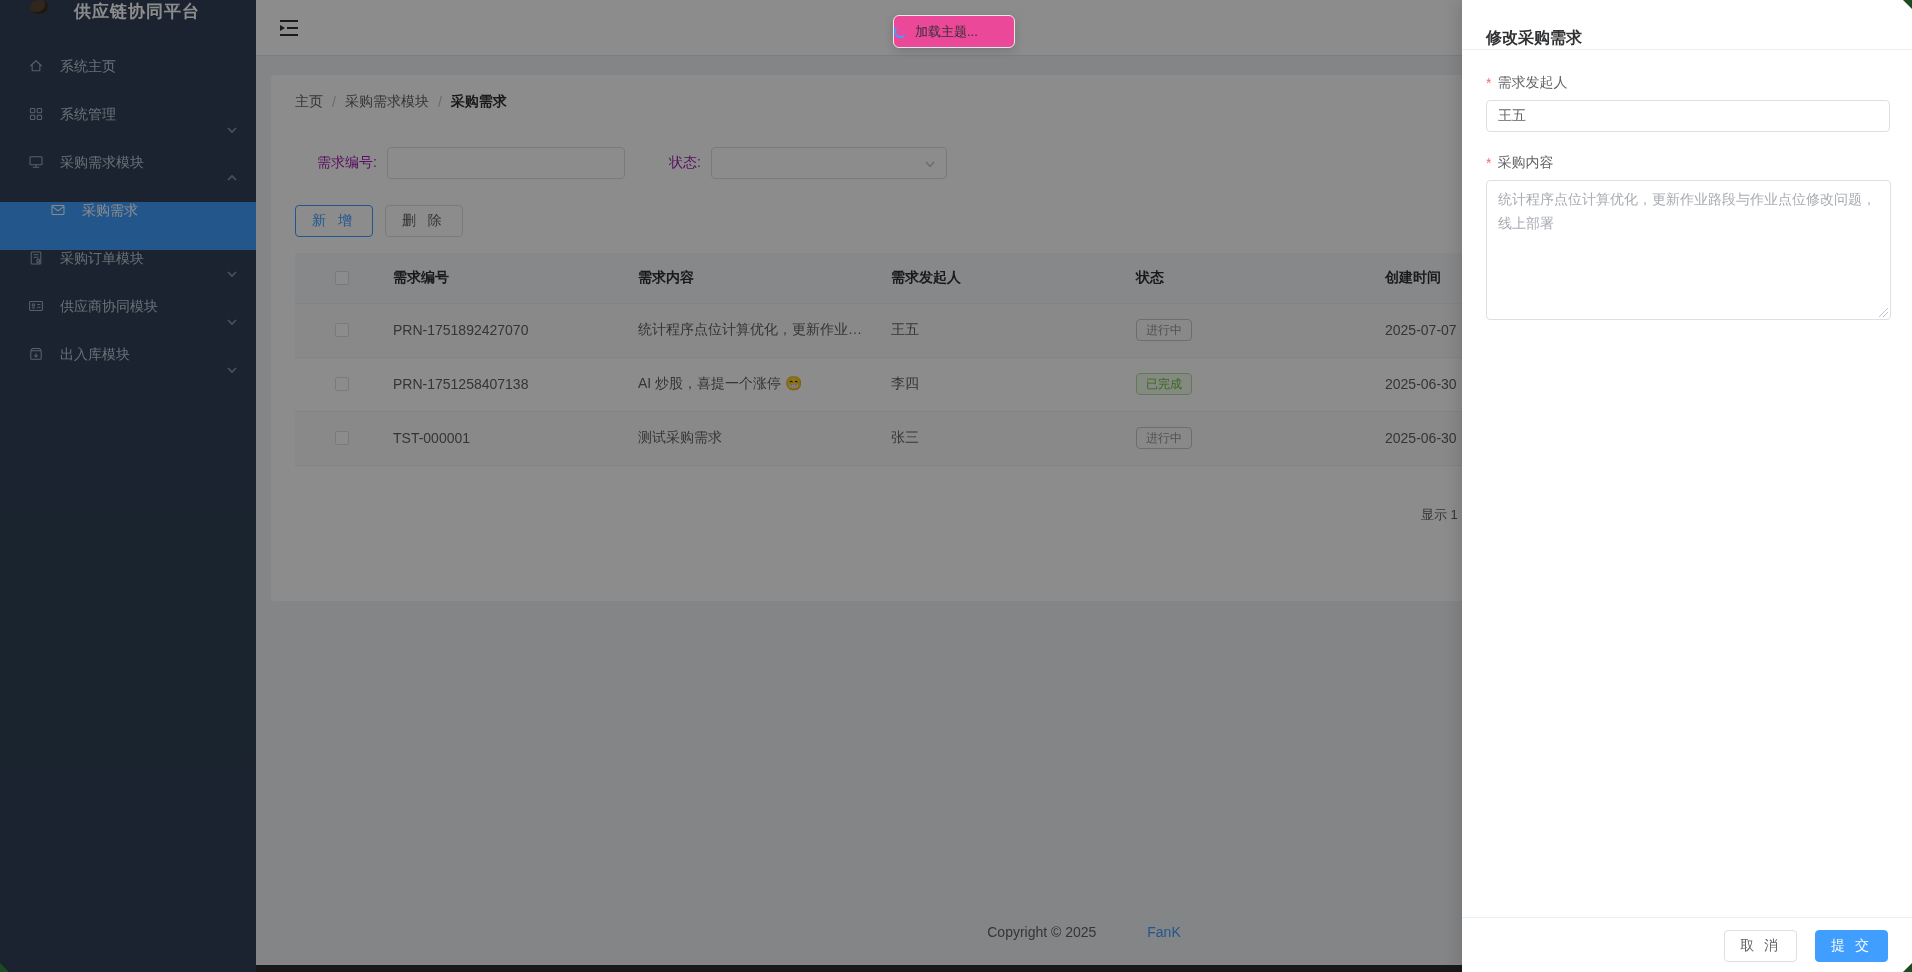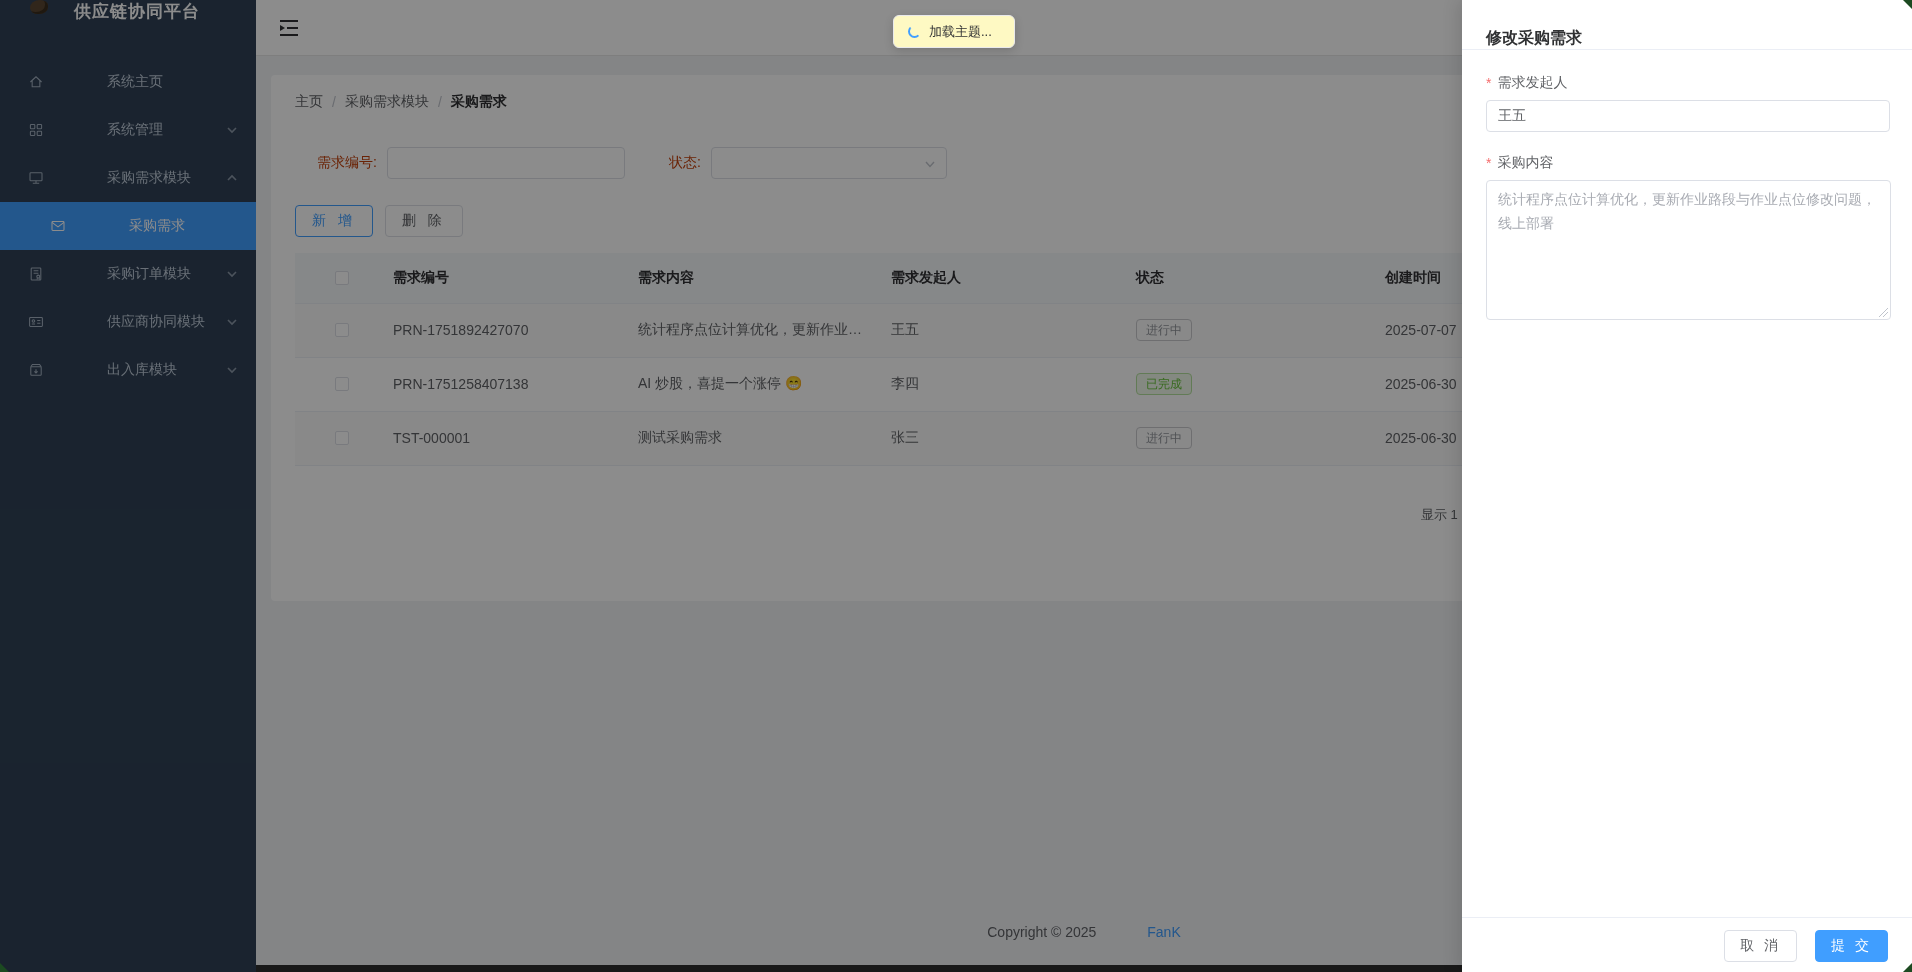--- a/index.html
+++ b/index.html
@@ -6,42 +6,42 @@
   html,body { width:1912px; height:972px; overflow:hidden; background:#fff;
     font-family:"Liberation Sans", sans-serif; font-size:14px; color:#303133; }
   .stage { position:relative; width:1912px; height:972px; overflow:hidden; }
 
   
   .sidebar { position:absolute; left:0; top:0; width:256px; height:972px; background:#304156; z-index:1; }
   .logo-row { display:flex; height:56px; padding-left:30px; }
   .logo-blob { width:18px; height:14px; background:#5a4632; border-radius:60% 45% 55% 50%; box-shadow:inset -3px -2px 0 #3a2d1e; }
   .logo-title { color:#fff; font-size:17px; font-weight:bold; margin-left:26px; letter-spacing:1px; }
   .menu { margin-top:2px; }
-  .menu-item { position:relative; display:flex; align-items:center; height:48px; padding-left:28px; color:#bfcbd9; cursor:pointer;gap:47px; }
+  .menu-item { position:relative; display:flex; align-items:flex-start; height:48px; padding-left:28px; color:#bfcbd9; cursor:pointer; }
   .menu-item .mi-icon { width:16px; height:16px; margin-right:16px; flex:0 0 16px; }
   .menu-item .mi-label { font-size:14px; }
   .menu-item .mi-arrow { position:absolute; right:18px; top:19px; }
   .menu-item.sub { padding-left:50px; }
   .menu-item.active { background:#409eff; color:#fff; }
   svg.ic { stroke:#a3b0c0; fill:none; stroke-width:1.3; }
   .menu-item.active svg.ic { stroke:#fff; }
   svg.arrow { stroke:#8a97a8; fill:none; stroke-width:1.6; }
 
   
   .main { position:absolute; left:256px; top:0; right:0; bottom:0; background:#f0f2f5; z-index:1; }
   .topbar { position:absolute; left:0; top:0; right:0; height:56px; background:#fff; border-bottom:1px solid #e6e6e6; }
   .collapse-btn { position:absolute; left:22px; top:18px; width:22px; height:20px; cursor:pointer; }
   .card { position:absolute; left:15px; top:75px; right:15px; height:526px; background:#fff; border-radius:4px; padding:18px 24px; }
   .breadcrumb { display:flex; align-items:center; gap:9px; font-size:14px; }
   .bc-link { color:#606266; cursor:pointer; }
   .bc-sep { color:#c0c4cc; }
   .bc-cur { color:#303133; font-weight:bold; }
 
   .filter-row { display:flex; align-items:center; margin-top:36px; margin-left:22px; }
-  .f-label { color:#c2410c; margin-right:10px; }
+  .f-label { color:#a21caf; margin-right:10px; }
   .f-input { width:238px; height:32px; border:1px solid #dcdfe6; border-radius:4px; background:#fff; }
   .f-select { position:relative; width:236px; height:32px; border:1px solid #dcdfe6; border-radius:4px; background:#fff; margin-left:0; cursor:pointer; }
   .f-select .sel-arrow { position:absolute; right:10px; top:11px; }
   .gap-status { margin-left:44px; }
 
   .btn-row { display:flex; gap:12px; margin-top:26px; }
   .btn { height:32px; padding:0 16px; border-radius:4px; background:#fff; font-size:14px; cursor:pointer; display:flex; align-items:center; letter-spacing:4px; }
   .btn-primary-plain { border:1px solid #409eff; color:#409eff; }
   .btn-plain { border:1px solid #dcdfe6; color:#606266; }
 
@@ -78,22 +78,22 @@
   .d-textarea { width:405px; height:140px; border:1px solid #dcdfe6; border-radius:4px; padding:6px 11px; font-size:14px; line-height:24px; color:#606266; resize:none; outline:none; font-family:"Liberation Sans", sans-serif; }
   .d-textarea::placeholder { color:#a8abb2; }
   .resize-grip { position:absolute; right:3px; bottom:6px; width:9px; height:9px;
     background:linear-gradient(135deg, transparent 45%, #c0c4cc 45%, #c0c4cc 52%, transparent 52%, transparent 68%, #c0c4cc 68%, #c0c4cc 75%, transparent 75%); }
   .fgroup { margin-bottom:22px; }
   .drawer-footer { position:absolute; left:0; right:0; bottom:10px; border-top:1px solid #ebeef5; padding:12px 24px 0 0; display:flex; justify-content:flex-end; gap:18px; }
   .btn-cancel { height:32px; padding:0 15px; border:1px solid #dcdfe6; border-radius:4px; background:#fff; color:#606266; letter-spacing:3px; cursor:pointer; font-size:14px; }
   .btn-submit { height:32px; padding:0 15px; border:1px solid #409eff; border-radius:4px; background:#409eff; color:#fff; letter-spacing:3px; cursor:pointer; font-size:14px; }
 
   
-  .toast { position:absolute; left:893px; top:15px; width:122px; height:33px; background:#fef9c3; border:1px solid #e9e9eb;
-    border-radius:6px; box-shadow:0 3px 10px rgba(0,0,0,0.15); display:flex; align-items:center; padding-left:14px; z-index:30; }
+  .toast { position:absolute; left:893px; top:15px; width:122px; height:33px; background:#ec4899; border:1px solid #e9e9eb;
+    border-radius:6px; box-shadow:0 3px 10px rgba(0,0,0,0.15); display:flex; align-items:center; z-index:30; }
   .spinner { width:13px; height:13px; border:2px solid transparent; border-bottom-color:#409eff; border-left-color:#409eff;
     border-radius:50%; margin-right:8px; animation:spin 1s linear infinite; }
   @keyframes spin { to { transform:rotate(360deg); } }
   .toast-text { font-size:13px; color:#303133; }
 
   
   .corner { position:absolute; width:0; height:0; z-index:40; }
   .corner.tr { right:0; top:0; border-top:9px solid #1c4a21; border-left:9px solid transparent; }
   .corner.br { right:0; bottom:0; border-bottom:9px solid #1c4a21; border-left:9px solid transparent; }
   .corner.bl { left:0; bottom:0; border-bottom:9px solid #1c4a21; border-right:9px solid transparent; }

